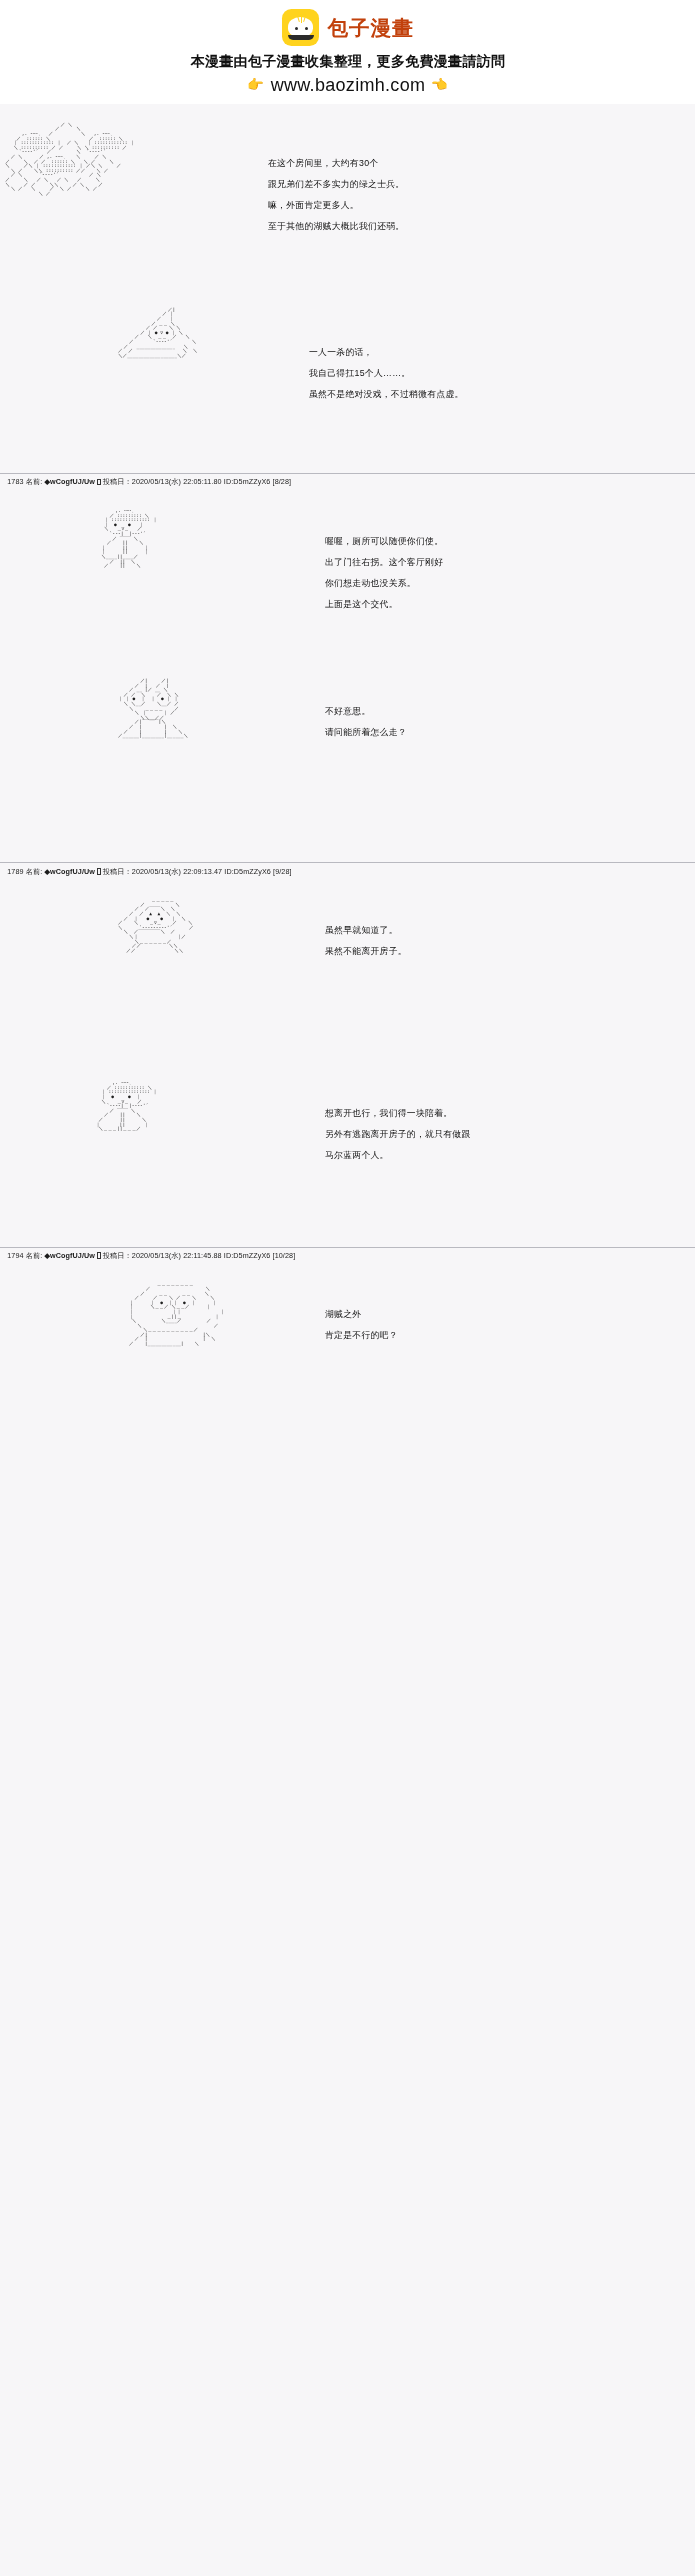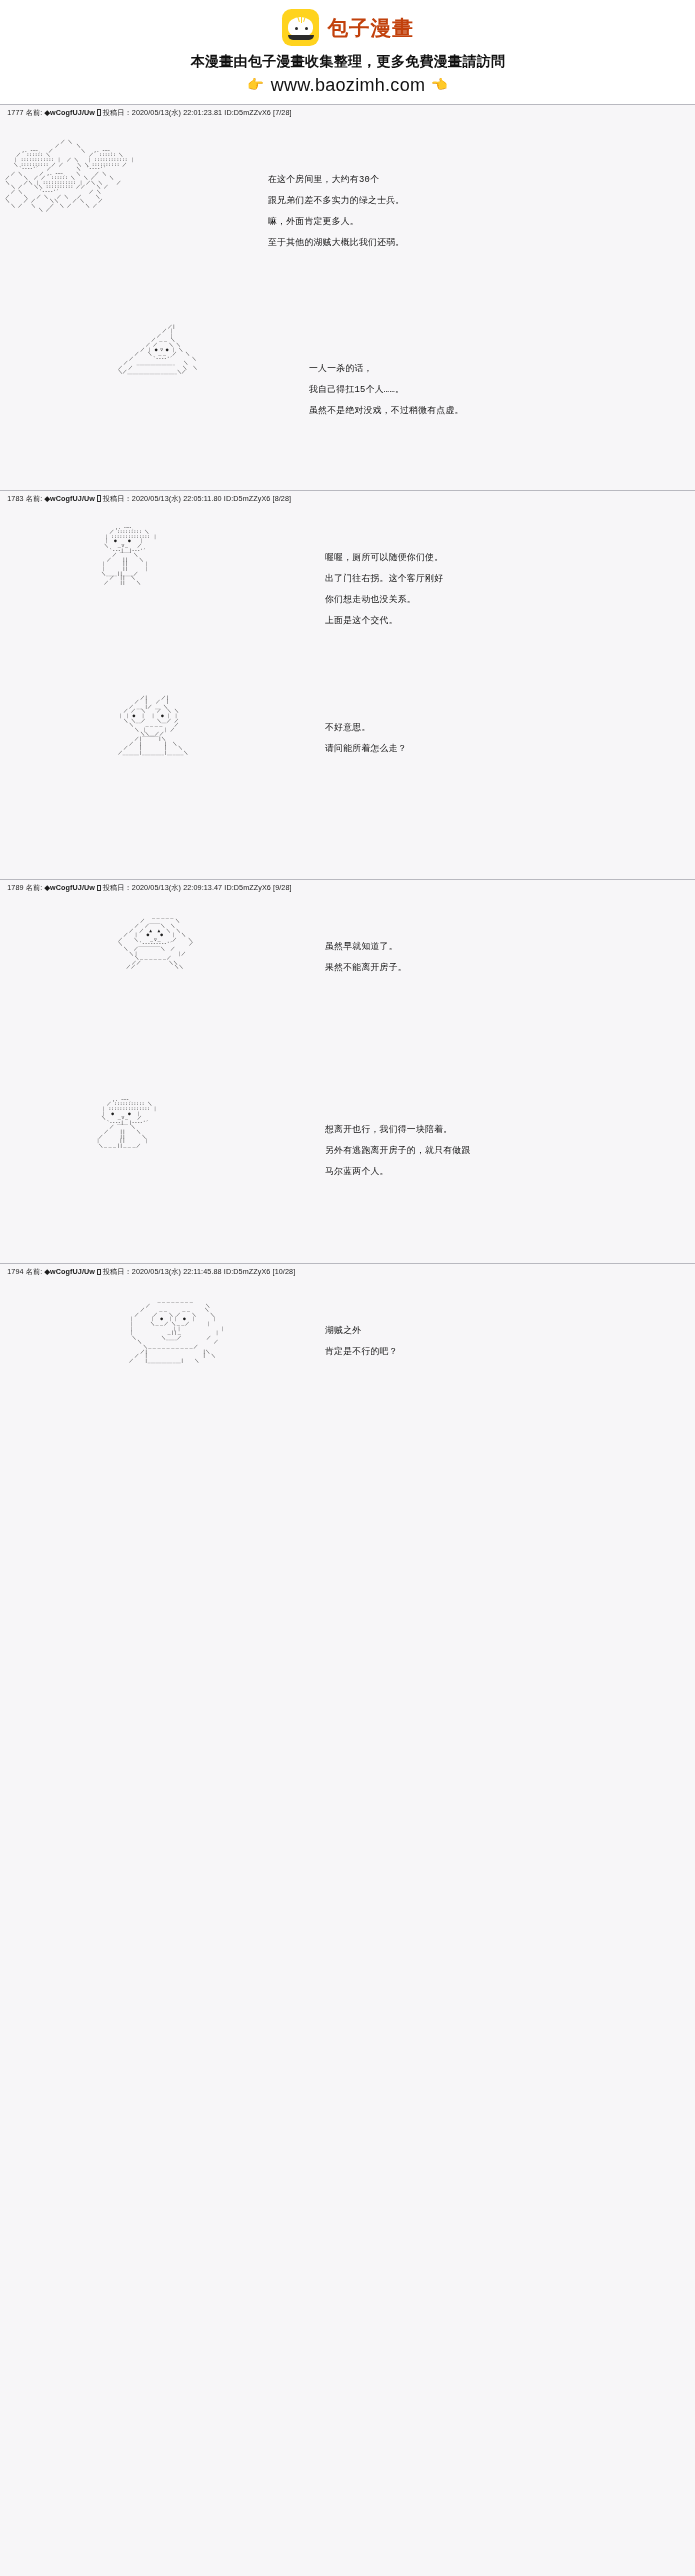--- a/index.html
+++ b/index.html
@@ -64,21 +64,21 @@
     line-height:4.6px;
     white-space:pre;
     color:#202020;
     letter-spacing:0px;
   }
   .scene { position:relative; }
   .aa-wrap { position:absolute; }
 
   .dialogue {
     position:absolute;
-    font-family:Liberation Mono, monospace;
+    font-family:Liberation Sans, sans-serif;
     font-size:8.8px;
     line-height:21px;
     color:#111;
     white-space:pre-line;
     letter-spacing:0.3px;
   }
 </style>
 </head>
 <body>
 
@@ -100,21 +100,20 @@
     <div class="banner-sub">本漫畫由包子漫畫收集整理，更多免費漫畫請訪問</div>
     <div class="banner-url-row">
       <span class="hand">👉</span>
       <span class="banner-url">www.baozimh.com</span>
       <span class="hand">👈</span>
     </div>
   </div>
 
   <div id="posts-container">
       <div class="post">
-        <div class="post-header"><span>1777</span> <span>名前:</span> <span class="trip">◆wCogfUJ/Uw</span><span class="bracket-box"></span><span>投稿日：</span><span>2020/05/13(水) 22:01:23.81</span> <span>ID:D5mZZvX6</span> <span>[7/28]</span></div>
         <div class="post-body">
           <div class="scene" style="height: 185px;">
             <pre class="aa-block aa-wrap" style="left: 5.2px; top: 9.3px;">                    ／ ＼
                   ／      ＼
       ,. -─-、  ／          ＼   ,. -─-、
     ／  :::::: ＼              ／  :::::: ＼
    ｜ :::::::::::: ｜  ／ ＼   ｜ :::::::::::: ｜
    ＼ :::::::::: ／ ／     ＼ ＼ :::::::::: ／
      `‐--‐'´   ／         ＼  `‐--‐'´
   ／ ＼      ／ ,. -─-、   ＼     ／ ＼

